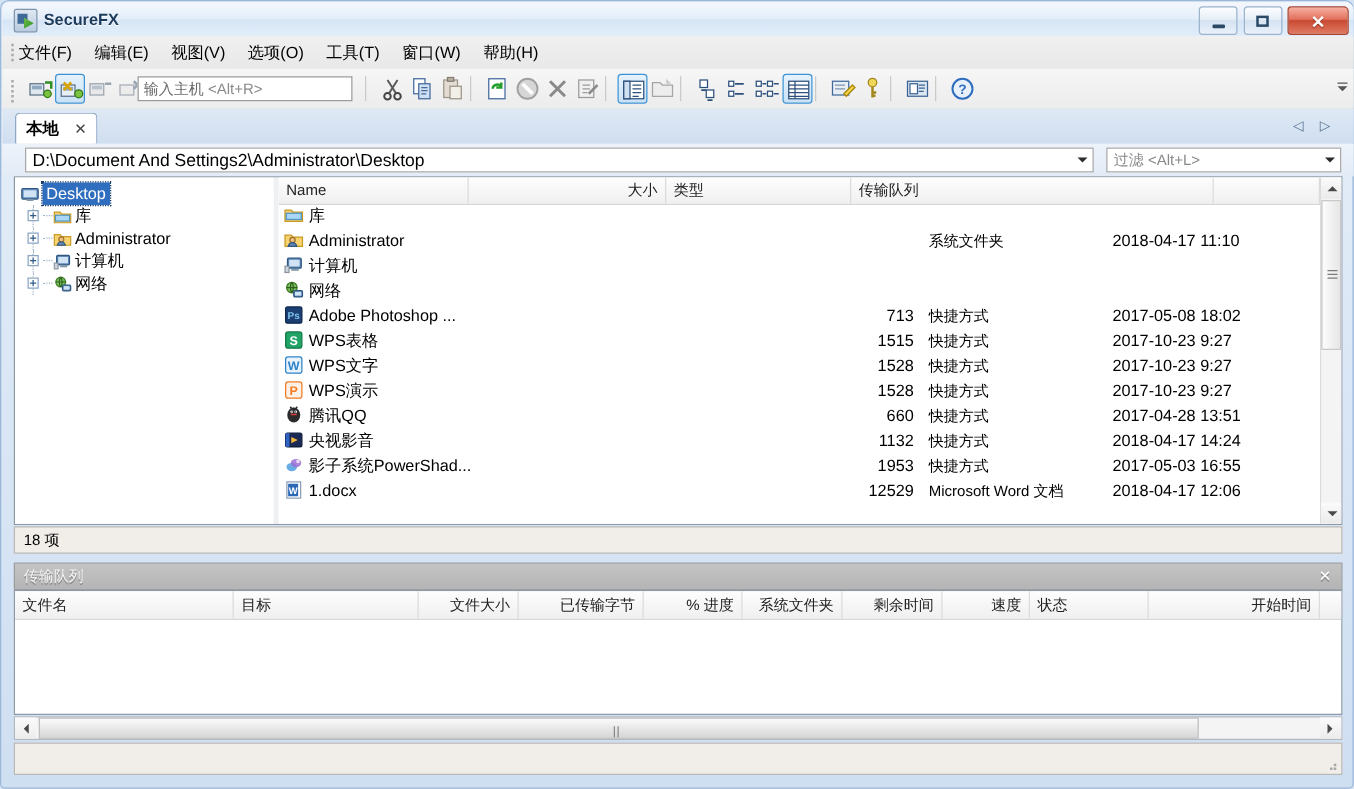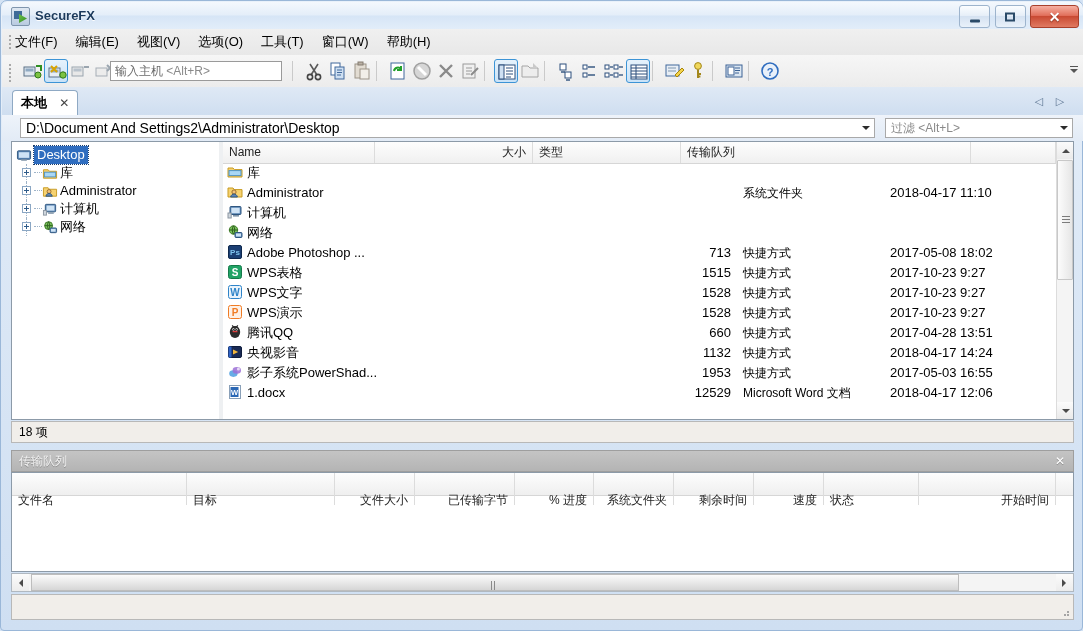--- a/index.html
+++ b/index.html
@@ -269,21 +269,21 @@
     position:absolute;left:10px;top:471px;width:1063px;height:100px;
     background:#fff;border:1px solid #8c9aa8;box-sizing:border-box;
   }
   .qhead{
     position:absolute;left:0;top:0;right:0;height:22px;
     background:linear-gradient(to bottom,#fdfdfd,#efefef);
     border-bottom:1px solid #d6d6d6;
   }
   .qh{
     position:absolute;top:0;height:22px;line-height:22px;font-size:12px;
-    box-sizing:border-box;border-right:1px solid #dcdcdc;padding:16px 6px;color:#222;
+    box-sizing:border-box;border-right:1px solid #dcdcdc;padding:0 6px;color:#222;
   }
   .qh.r{text-align:right;}
   
   .hscroll{
     position:absolute;left:10px;top:572px;width:1063px;height:19px;
     background:#f4f4f4;border:1px solid #b0b8c0;box-sizing:border-box;
   }
   .hs-l,.hs-r{
     position:absolute;top:0;width:17px;height:17px;
     background:linear-gradient(to bottom,#fbfbfb,#ececec);

